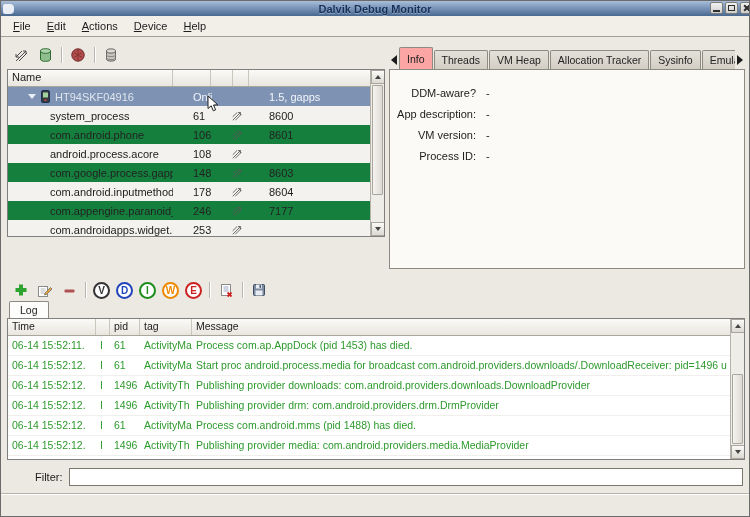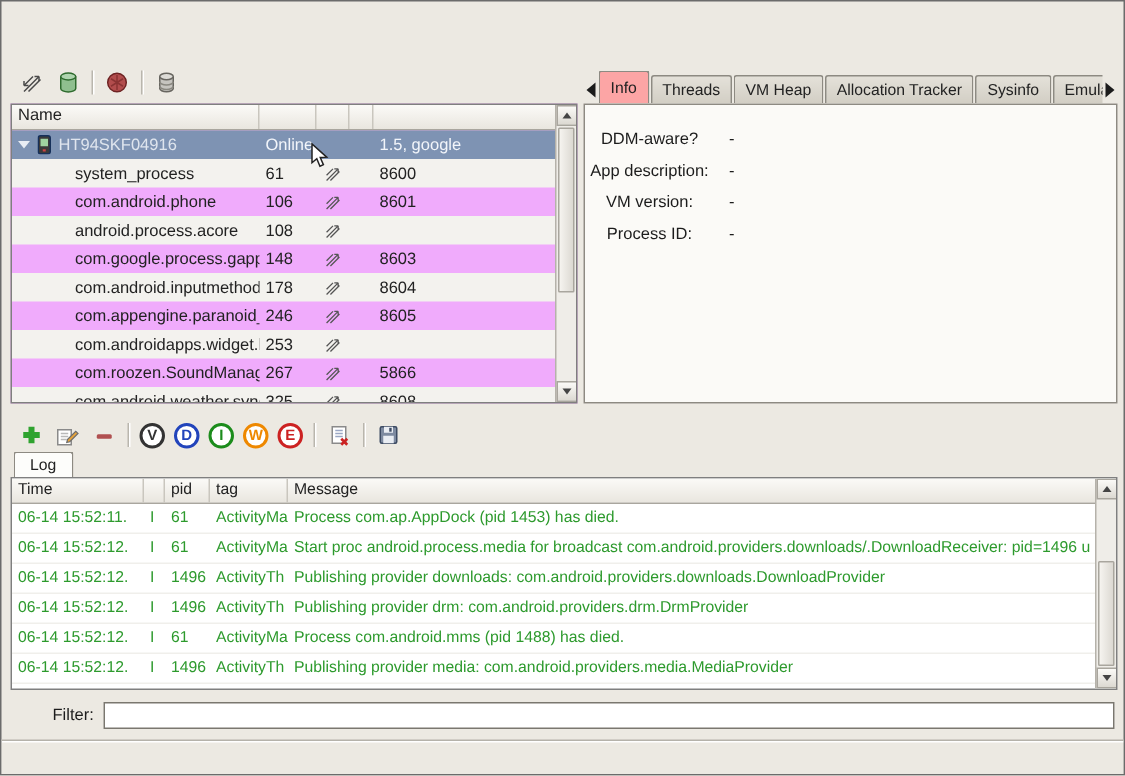--- a/index.html
+++ b/index.html
@@ -30,26 +30,26 @@
   .menubar{position:absolute;left:0;top:15px;right:0;height:21px;background:#f2efe8;border-bottom:1px solid #a39f96;display:flex;align-items:center;padding-left:4px;}
   .menu-item{display:inline-block;padding:2px 8px;font-size:11px;color:#1c1c1c;}
   .menu-item::first-letter{text-decoration:underline;}
 
   
   .dev-toolbar{position:absolute;left:8px;top:42px;height:24px;display:flex;align-items:center;}
   .tb-btn{width:24px;height:22px;display:flex;align-items:center;justify-content:center;border:1px solid transparent;border-radius:2px;}
   .tb-sep{width:1px;height:16px;background:#b9b6ad;margin:0 4px;box-shadow:1px 0 0 #fff;}
 
   
-  .tree-panel{position:absolute;left:6px;top:68px;width:378px;height:200px;background:#f0abfc;border:1px solid #7f7f7f;overflow:hidden;}
+  .tree-panel{position:absolute;left:6px;top:68px;width:378px;height:168px;background:#15803d;border:1px solid #7f7f7f;overflow:hidden;}
   .tree-grid{display:grid;grid-template-columns:165px 38px 22px 16px 1fr;}
   .tree-header{height:17px;background:linear-gradient(#fbfaf7,#e9e6df);border-bottom:1px solid #a9a69e;}
   .tree-header .th{font-size:11px;color:#222;padding:1px 4px;border-right:1px solid #c9c6be;overflow:hidden;white-space:nowrap;}
   .tree-row{height:19px;align-items:center;font-size:11px;color:#222;white-space:nowrap;}
-  .tree-row .cell{overflow:hidden;padding:0 4px;display:flex;align-items:center;height:19px;}
+  .tree-row .cell{overflow:hidden;padding:0 20px;display:flex;align-items:center;height:19px;}
   .tree-row.proc:nth-of-type(odd){background:#f3f2ee;}
   .tree-row.selected{background:var(--selection-bg);color:#f2f5fa;}
   .tree-row.selected .dimmed{color:#dfe5ee;}
   .cell.name-proc{padding-left:42px;}
   .expander{width:0;height:0;border-left:4px solid transparent;border-right:4px solid transparent;border-top:5px solid #e8edf4;margin-right:5px;flex:none;}
   .phone-ic{flex:none;margin-right:5px;display:flex;}
   .thread-ic{display:flex;margin:0 auto;}
   .tree-scrollbar{position:absolute;right:0;top:0;bottom:0;width:14px;background:#efede8;border-left:1px solid #b5b2aa;}
   .sb-btn{width:14px;height:14px;background:linear-gradient(#fbfaf7,#dcd9d2);border:1px solid #a9a69e;display:flex;align-items:center;justify-content:center;}
   .sb-btn.down{position:absolute;bottom:0;}
@@ -61,21 +61,21 @@
   .info-panel{position:absolute;left:388px;top:46px;width:356px;height:222px;}
   .tabbar{position:absolute;left:0;right:0;top:0;height:22px;display:flex;align-items:flex-end;}
   .tab-scroll{flex:none;width:10px;height:18px;display:flex;align-items:center;justify-content:center;}
   .tri-left{width:0;height:0;border-top:5px solid transparent;border-bottom:5px solid transparent;border-right:6px solid #1c1c1c;}
   .tri-right{width:0;height:0;border-top:5px solid transparent;border-bottom:5px solid transparent;border-left:6px solid #1c1c1c;}
   .tabs{display:flex;align-items:flex-end;overflow:hidden;flex:1;}
   .tab{flex:none;font-size:10.5px;color:#222;padding:3px 7px 3px 7px;background:linear-gradient(#e4e1d9,#d2cec4);border:1px solid #8d8a82;border-bottom:none;border-radius:2px 2px 0 0;margin-right:1px;height:19px;white-space:nowrap;}
   .tab.active{background:#fca5a5;height:22px;font-weight:normal;padding-top:5px;}
   .info-body{position:absolute;left:0;right:0;top:22px;bottom:0;background:#fbfaf7;border:1px solid #8d8a82;padding-top:12px;}
   .field-row{display:flex;height:21px;align-items:center;font-size:11px;color:#1c1c1c;}
-  .field-label{width:86px;text-align:center;flex:none;}
+  .field-label{width:86px;text-align:right;flex:none;}
   .field-value{margin-left:10px;}
 
   
   .log-toolbar{position:absolute;left:8px;top:277px;height:24px;display:flex;align-items:center;}
   .lvl-btn{width:17px;height:17px;border-radius:50%;border:2px solid currentColor;display:flex;align-items:center;justify-content:center;font-size:10px;font-weight:bold;margin:0 3px;background:#fff;}
 
   
   .log-tab-row{position:absolute;left:8px;top:300px;height:18px;display:flex;}
   .log-tab{font-size:10.5px;color:#222;background:#fdfdfb;border:1px solid #8d8a82;border-bottom:none;border-radius:2px 2px 0 0;padding:2px 10px;}
   .log-panel{position:absolute;left:6px;top:317px;width:738px;height:142px;background:#fff;border:1px solid #7f7f7f;overflow:hidden;}
@@ -93,21 +93,43 @@
   .filter-input{flex:1;height:18px;margin:0 2px 0 6px;border:1px solid #7a776f;background:#fff;font-size:11px;padding:0 3px;font-family:"Liberation Sans",sans-serif;}
   .status-bar{position:absolute;left:0;right:0;top:492px;height:25px;border-top:1px solid #b5b2aa;box-shadow:inset 0 1px 0 #fff;background:#ece9e2;}
 
   .cursor{position:absolute;left:206px;top:94px;z-index:50;}
 </style>
 </head>
 <body>
 
 <div class="window">
 
-
+  <div class="titlebar">
+    <div class="title-icon"></div>
+    <div class="title-text">Dalvik Debug Monitor</div>
+    <div class="win-btns">
+      <div class="win-btn">
+          <span class="g-min"></span>
+        </div>
+      <div class="win-btn">
+          <span class="g-max"></span>
+        </div>
+      <div class="win-btn">
+          <span class="g-close"></span>
+        </div>
+    </div>
+  </div>
+
+  <div class="menubar">
+    <span class="menu-item">File</span>
+    <span class="menu-item">Edit</span>
+    <span class="menu-item">Actions</span>
+    <span class="menu-item">Device</span>
+    <span class="menu-item">Help</span>
+  </div>
 
   <div class="dev-toolbar">
     <div class="tb-btn">
       <svg width="15" height="15" viewBox="0 0 15 15">
         <path d="M2 13 L12 3 M5 13 L13 5 M2 9 L8 3" stroke="#4a4a4a" stroke-width="1" fill="none"></path>
         <path d="M12 3 h-3 M12 3 v3 M2 9 h3 M2 9 v-3" stroke="#4a4a4a" stroke-width="1" fill="none"></path>
       </svg>
     </div>
     <div class="tb-btn">
       <svg width="15" height="16" viewBox="0 0 15 16">
@@ -149,21 +171,21 @@
               <rect x="0.5" y="0.5" width="8" height="12" rx="1.5" fill="#3a3a3a" stroke="#16305a"></rect>
               <rect x="2" y="2.5" width="5" height="5" fill="#9fd3a0"></rect>
               <rect x="3.5" y="9.5" width="2" height="1.5" fill="#c44"></rect>
             </svg>
         </span>
         <span class="dimmed">HT94SKF04916</span>
       </div>
       <div class="cell">Online</div>
       <div class="cell"></div>
         <div class="cell"></div>
-      <div class="cell">1.5, google</div>
+      <div class="cell">1.5, gapps</div>
     </div>
 
     <div class="tree-grid tree-row proc">
       <div class="cell name-proc">system_process</div>
       <div class="cell">61</div>
       <div class="cell">
           <span class="thread-ic">
             <svg width="12" height="12" viewBox="0 0 14 14">
               <path d="M2 12 L11 3 M5 12 L12 5 M2 8 L7 3 M11 3 h-3 M11 3 v3" stroke="#555" fill="none"></path>
             </svg>
@@ -227,21 +249,21 @@
       <div class="cell name-proc">com.appengine.paranoid_</div>
       <div class="cell">246</div>
       <div class="cell">
           <span class="thread-ic">
             <svg width="12" height="12" viewBox="0 0 14 14">
               <path d="M2 12 L11 3 M5 12 L12 5 M2 8 L7 3 M11 3 h-3 M11 3 v3" stroke="#555" fill="none"></path>
             </svg>
           </span>
         </div>
       <div class="cell"></div>
-      <div class="cell">8605</div>
+      <div class="cell">7177</div>
     </div>
     <div class="tree-grid tree-row proc">
       <div class="cell name-proc">com.androidapps.widget.b</div>
       <div class="cell">253</div>
       <div class="cell">
           <span class="thread-ic">
             <svg width="12" height="12" viewBox="0 0 14 14">
               <path d="M2 12 L11 3 M5 12 L12 5 M2 8 L7 3 M11 3 h-3 M11 3 v3" stroke="#555" fill="none"></path>
             </svg>
           </span>

